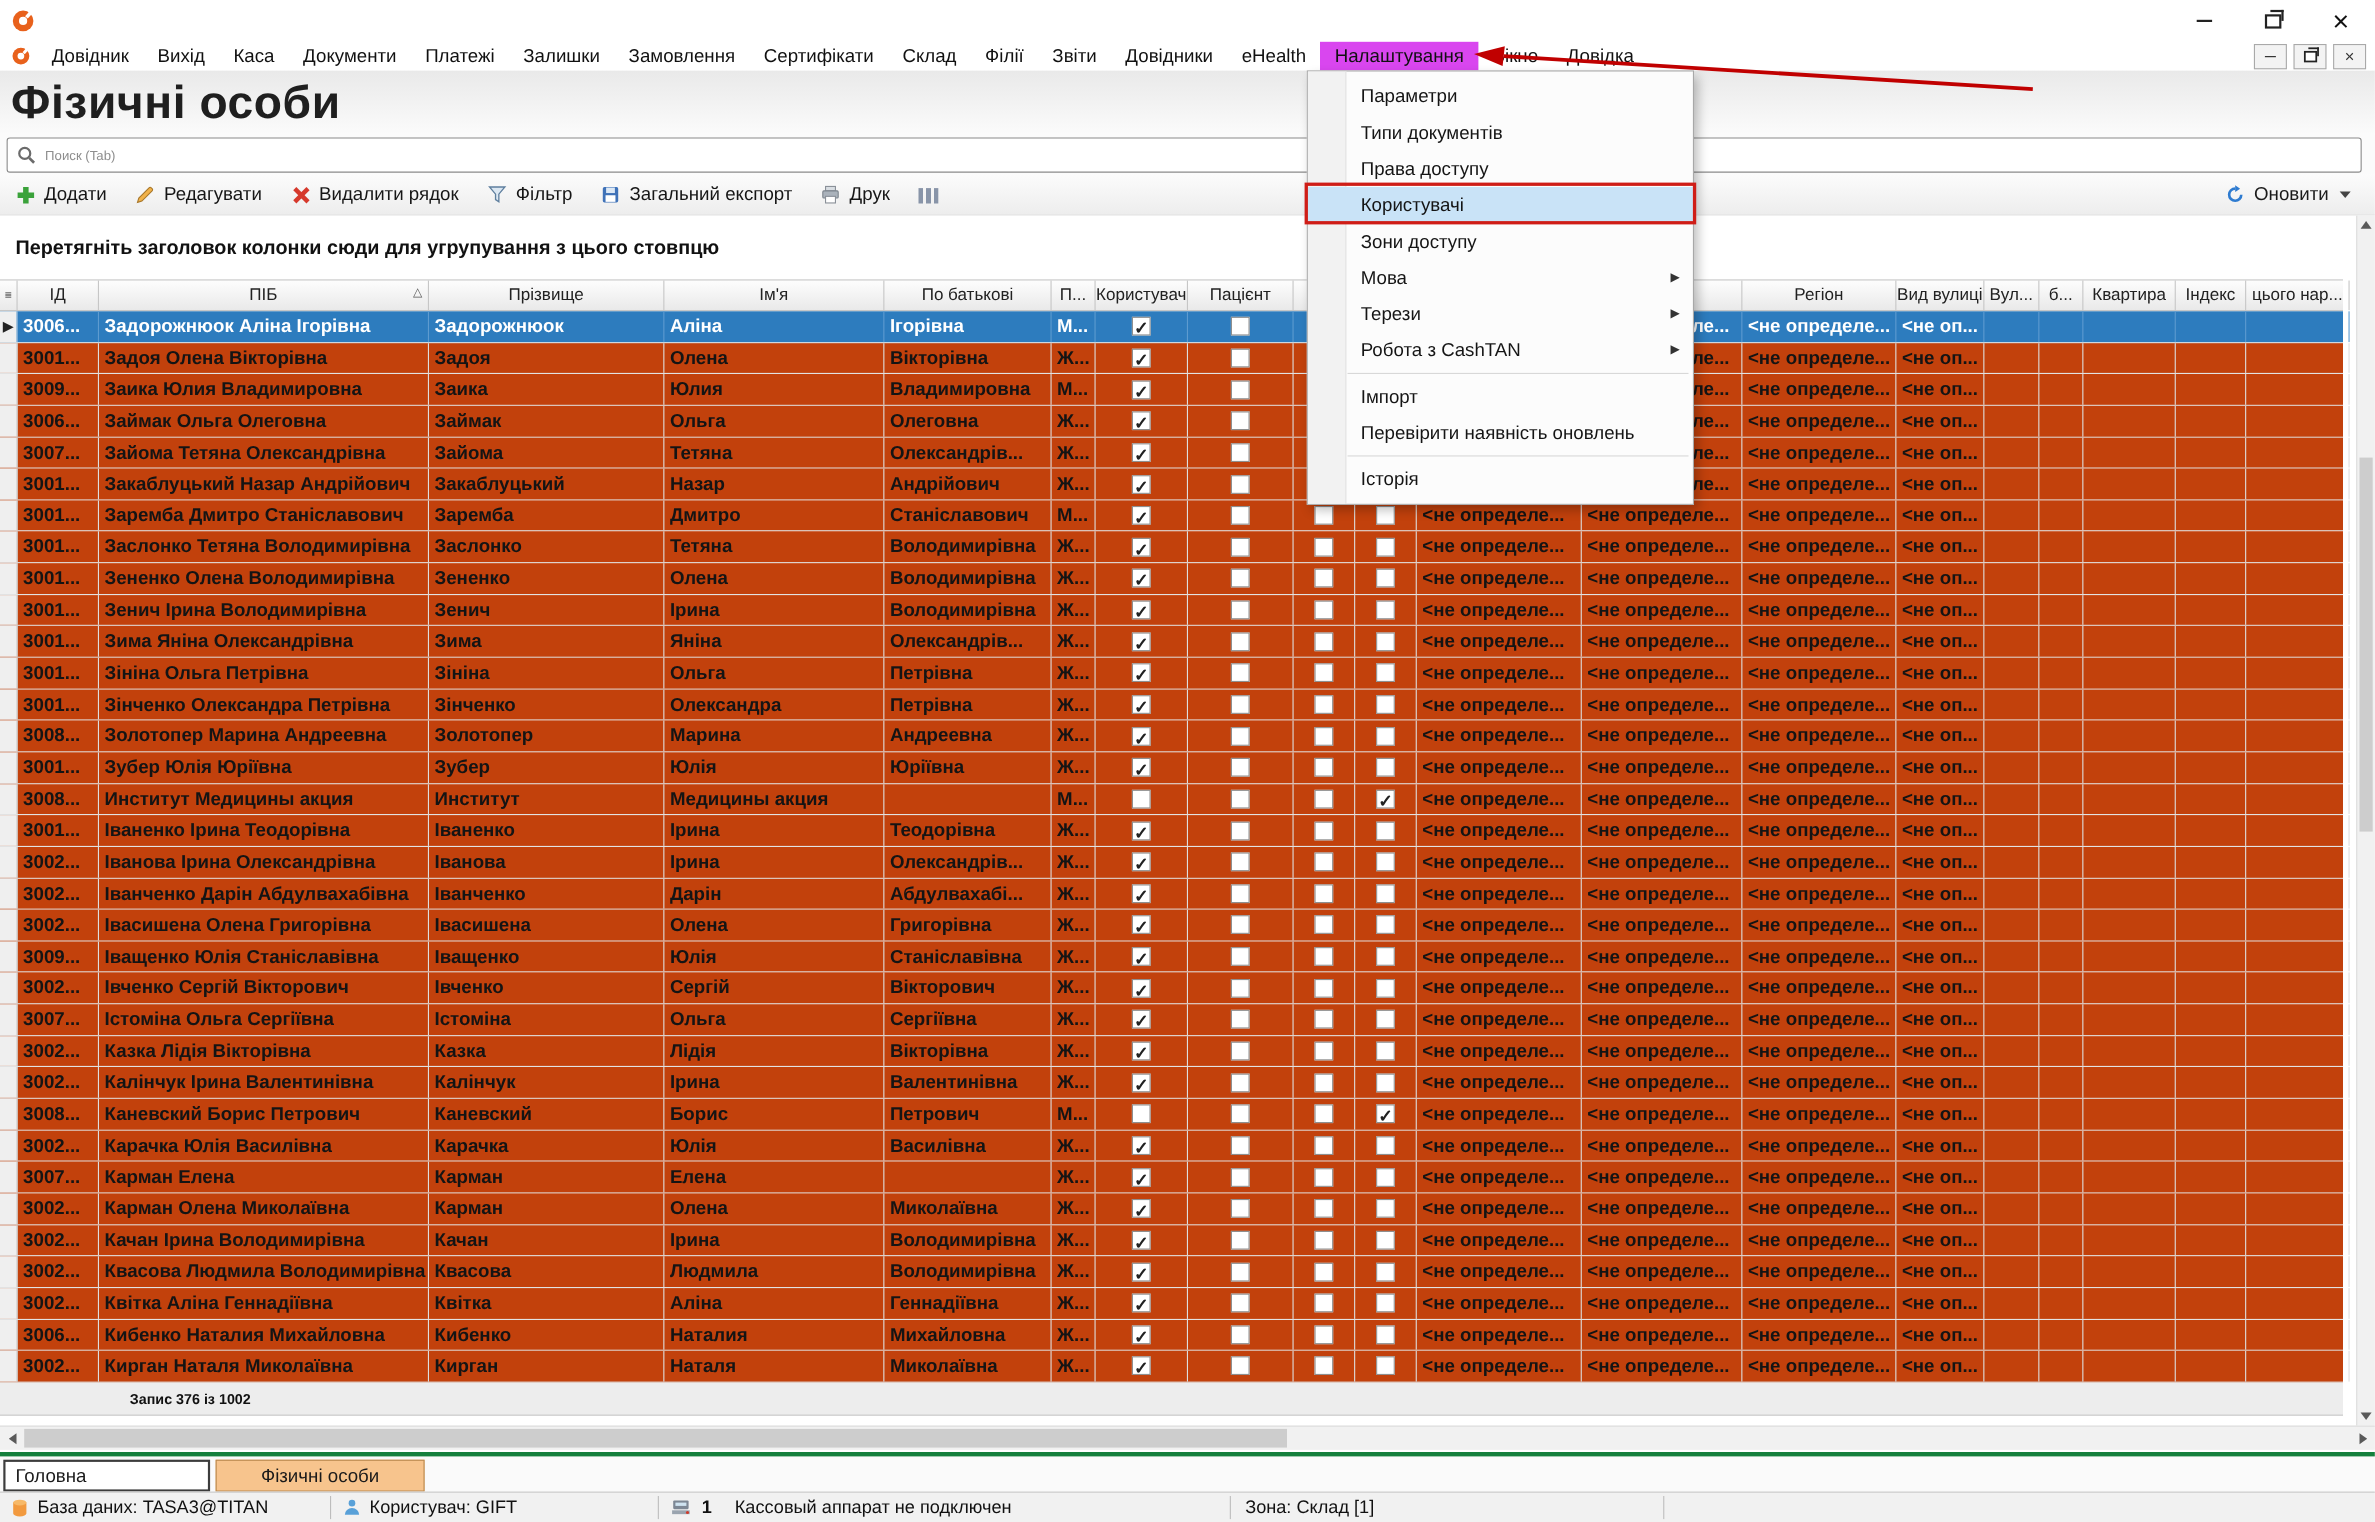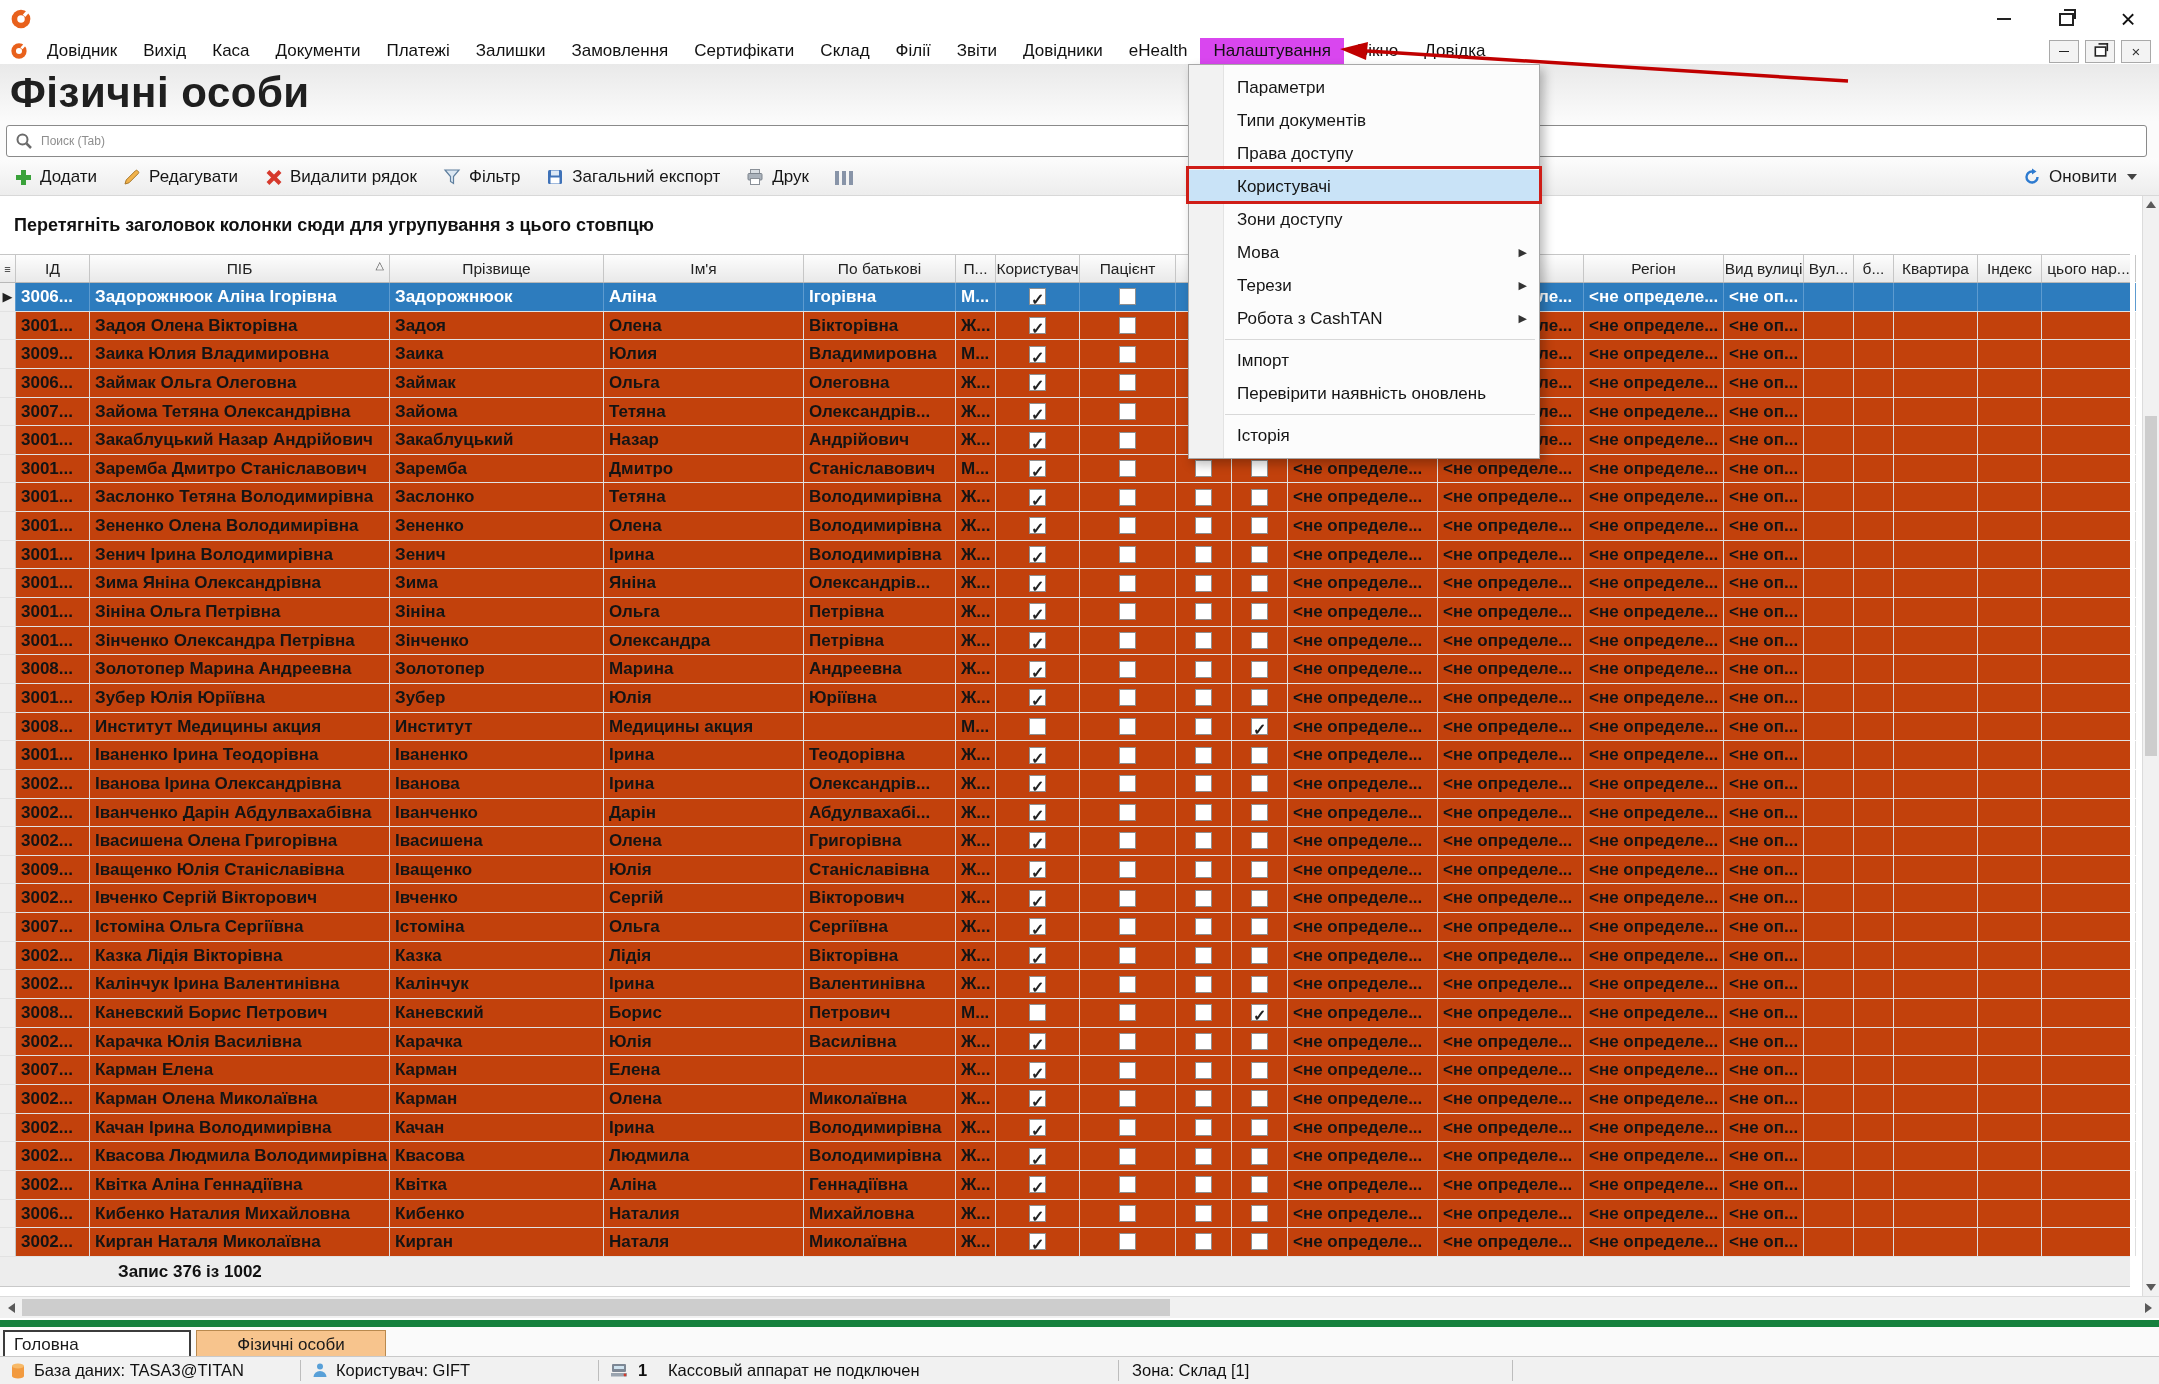--- a/index.html
+++ b/index.html
@@ -66,38 +66,38 @@
   .r.sel{background:#2d7cbe}
   .r.sel .c{color:#fff;border-right-color:#5d9bd0}
   .r.sel .c.c0{background:#efefef;color:#222}
   .cbx{width:17px;height:17px;border:1px solid #8f8f8f;background:#fff;position:relative;flex:none;box-sizing:border-box}
   .cbx.on::after{content:"✓";position:absolute;left:1px;top:-3px;font-size:16px;font-weight:bold;color:#222}
   .c0{width:16px}.c1{width:74px}.c2{width:300px}.c3{width:214px}.c4{width:200px}.c5{width:152px}
   .c6{width:40px}.c7{width:84px}.c8{width:96px}.c9{width:56px}.c10{width:56px}.c11{width:150px}
   .c12{width:146px}.c13{width:140px}.c14{width:80px}.c15{width:50px}.c16{width:40px}.c17{width:84px}
   .c18{width:64px}.c19{width:94px}
   .gridfooter{position:absolute;left:0;top:1257px;width:2130px;height:30px;background:#ededed;border-bottom:1px solid #c9c9c9;box-sizing:border-box}
-  .gridfooter span{display:block;padding-left:118px;line-height:29px;font-size:17px;font-weight:bold;color:#111}
+  .gridfooter span{display:block;padding-left:118px;line-height:29px;font-size:13px;font-weight:bold;color:#111}
 
   
   .tri-up{width:0;height:0;border-left:5px solid transparent;border-right:5px solid transparent;border-bottom:7px solid #5a5a5a;margin:auto}
   .tri-down{width:0;height:0;border-left:5px solid transparent;border-right:5px solid transparent;border-top:7px solid #5a5a5a;margin:auto}
   .tri-left{width:0;height:0;border-top:5px solid transparent;border-bottom:5px solid transparent;border-right:7px solid #5a5a5a;margin:auto}
   .tri-right{width:0;height:0;border-top:5px solid transparent;border-bottom:5px solid transparent;border-left:7px solid #5a5a5a;margin:auto}
   .hscroll{position:absolute;left:0;top:1296px;width:2159px;height:22px;background:#f1f1f1;border-top:1px solid #dcdcdc;box-sizing:border-box}
   .hs-left{position:absolute;left:0;top:0;width:22px;height:21px;display:flex;align-items:center}
   .hs-right{position:absolute;right:0;top:0;width:22px;height:21px;display:flex;align-items:center}
   .hs-thumb{position:absolute;left:22px;top:2px;width:1148px;height:17px;background:#cdcdcd}
   .vscroll{position:absolute;right:0;top:196px;width:17px;height:1100px;background:#f1f1f1;border-left:1px solid #dcdcdc;box-sizing:border-box}
   .vs-up{position:absolute;top:0;left:0;width:100%;height:17px;display:flex;align-items:center}
   .vs-down{position:absolute;bottom:0;left:0;width:100%;height:17px;display:flex;align-items:center}
   .vs-thumb{position:absolute;top:220px;left:2px;width:12px;height:340px;background:#cdcdcd}
 
   
-  .tabsrow{position:absolute;left:0;top:1320px;width:100%;height:36px;background:#fafafa;border-top:7px solid #15803d;box-sizing:border-box}
+  .tabsrow{position:absolute;left:0;top:1320px;width:100%;height:36px;background:#fafafa;border-top:4px solid #15803d;box-sizing:border-box}
   .tab1{position:absolute;left:3px;top:3px;width:188px;height:29px;background:#fff;border:2px solid #3c3c3c;box-sizing:border-box;line-height:25px;padding-left:9px;font-size:17px}
   .tab2{position:absolute;left:196px;top:3px;width:190px;height:29px;background:#f7c48d;border:1px solid #b9894e;box-sizing:border-box;line-height:27px;text-align:center;font-size:17px}
 
   
   .statusbar{position:absolute;left:0;top:1356px;width:100%;height:28px;background:#f1f1f1;border-top:1px solid #c9c9c9;box-sizing:border-box;font-size:16.5px;color:#111}
   .statusbar .txt{position:absolute;top:0;line-height:27px;white-space:nowrap}
   .statusbar .icn{position:absolute;top:5px;display:flex}
   .sbsep{position:absolute;top:3px;height:21px;width:1px;background:#bdbdbd}
 
   

